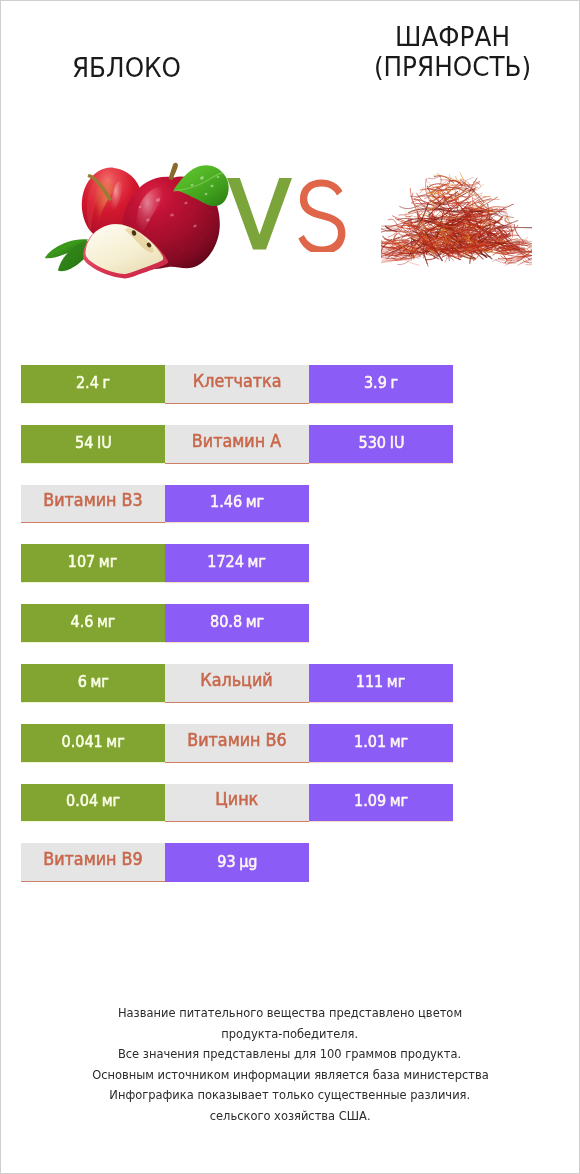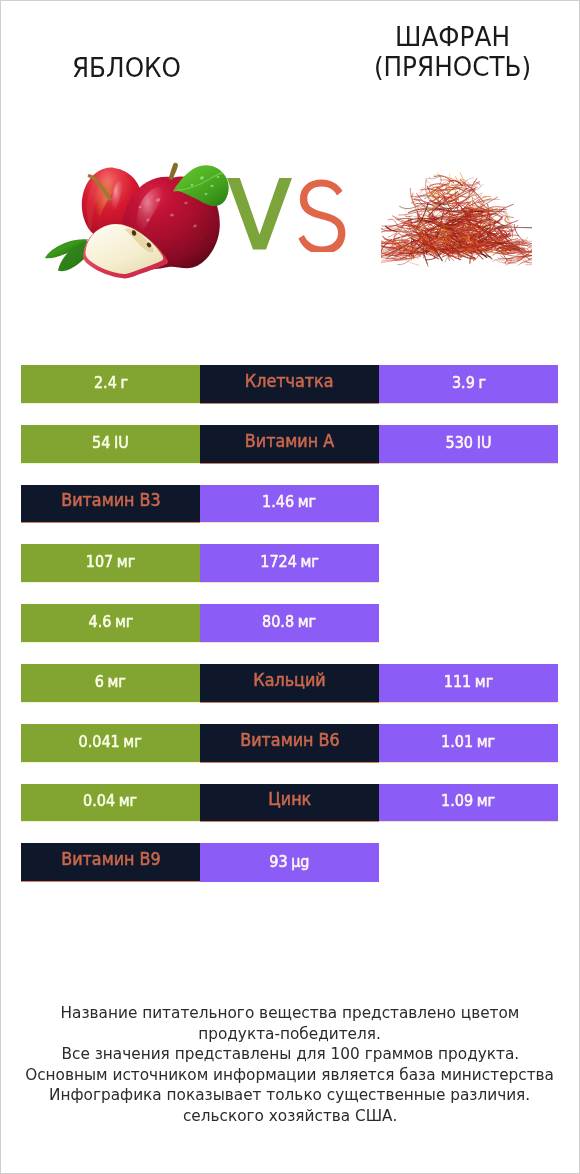--- a/index.html
+++ b/index.html
@@ -25,37 +25,37 @@
   
   .hero{position:absolute;left:0;top:120px;width:580px;height:190px;}
   .apple-img{position:absolute;left:40px;top:40px;}
   .saffron-img{position:absolute;left:381px;top:52px;}
   .vs{position:absolute;left:227px;top:56px;}
 
   
   .tbl{position:absolute;left:21px;top:344px;width:537px;height:598px;}
   .row{display:flex;height:59.8px;}
   .cell{display:flex;align-items:center;justify-content:center;
-        width:179px;box-sizing:border-box;margin-top:21px;}
+        width:144px;box-sizing:border-box;margin-top:21px;}
   .cL{background:#82a532;color:#fbffe8;border-bottom:1px solid #eff7cf;padding-bottom:3px;}
   .cR{background:#8b5cf6;color:#fff8f2;border-bottom:1px solid #fbdcc0;padding-bottom:3px;}
-  .cM{background:#0f172a;color:#c8674b;border-bottom:1px solid #cf7f66;padding-bottom:6px;}
+  .cM{background:#e5e5e5;color:#c8674b;border-bottom:1px solid #cf7f66;padding-bottom:6px;}
   .row:last-child .cL,.row:last-child .cR{border-bottom:none;}
   .val{font-family:"DejaVu Sans",sans-serif;font-size:16px;font-weight:400;
        white-space:nowrap;display:inline-block;transform:scaleX(0.9);
        -webkit-text-stroke:0.55px currentColor;paint-order:stroke fill;}
   .val .u{margin-left:4px;}
   .lab{font-family:"DejaVu Sans",sans-serif;font-size:17px;font-weight:400;
        display:inline-block;transform:scaleX(0.94);white-space:nowrap;
        -webkit-text-stroke:0.55px currentColor;paint-order:stroke fill;}
 
   
   .foot{position:absolute;left:0;top:1003px;width:580px;text-align:center;
         font-family:"DejaVu Sans",sans-serif;
-        font-size:16px;line-height:20.5px;color:#2b2b2b;}
+        font-size:12px;line-height:20.5px;color:#2b2b2b;}
   .foot div{display:block;}
   .foot span{display:inline-block;transform:scaleX(0.956);}
 </style>
 </head>
 <body>
 
 <div class="page">
   <div class="page-border"></div>
 
   <div class="headers">

